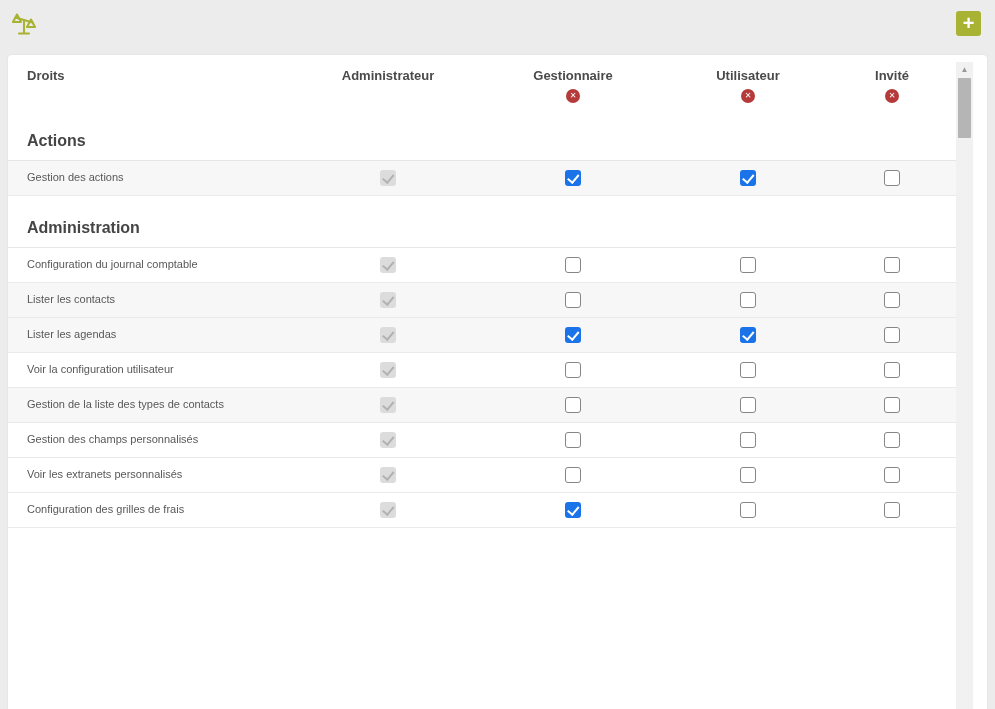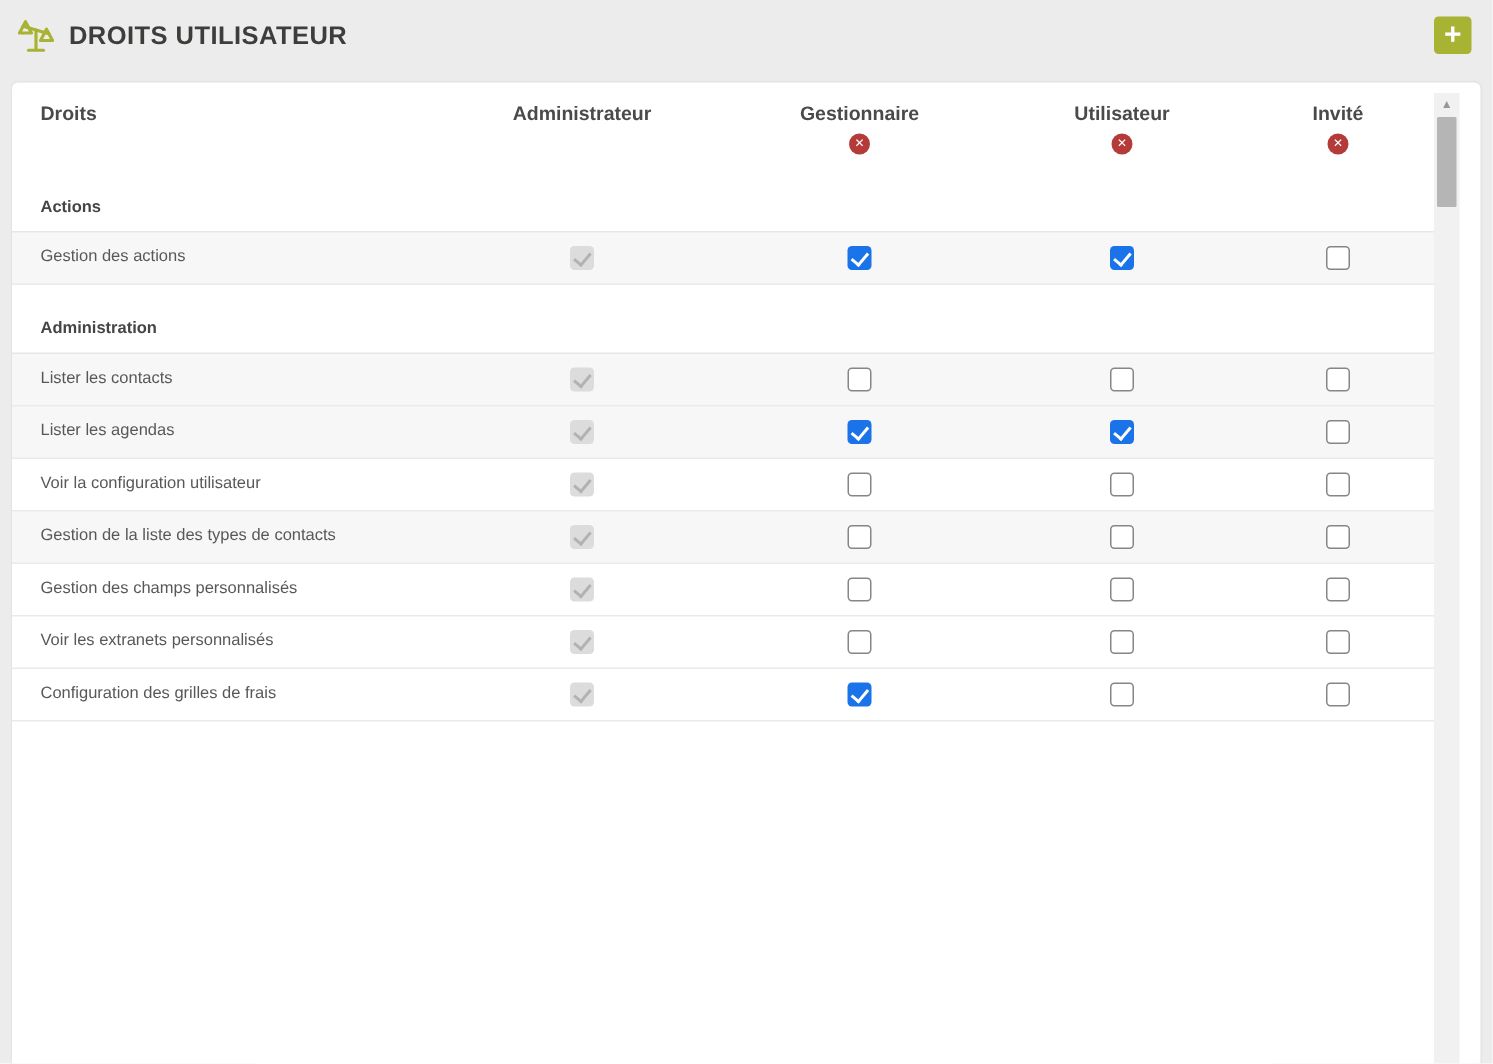--- a/index.html
+++ b/index.html
@@ -44,21 +44,21 @@
   }
   thead th.col-droits{text-align:left;padding-left:19px;}
   .col-label{display:block;line-height:16px;}
   .remove-icon{
     display:inline-flex;width:14px;height:14px;margin-top:5px;
     background:var(--red);color:#fff;border-radius:50%;
     align-items:center;justify-content:center;
     font-size:8px;font-weight:700;cursor:pointer;line-height:1;
   }
   tr.section-row td{
-    font-size:11px;font-weight:700;color:#454545;
+    font-size:16px;font-weight:700;color:#454545;
     padding:23px 0 10px 19px;border-bottom:1px solid #e6e6e6;background:#fff;
   }
   tr.data-row td{
     height:35px;border-bottom:1px solid #eaeaea;
     font-size:11px;color:#585858;
   }
   tr.data-row.striped td{background:#f7f7f7;}
   td.label-cell{padding:6px 70px 6px 19px;line-height:1.45;}
   td.cb-cell{text-align:center;}
   
@@ -97,21 +97,20 @@
     <svg width="28" height="26" viewBox="0 0 28 26">
       <g stroke="#a8b233" fill="none" stroke-width="2.1" stroke-linejoin="round" stroke-linecap="round">
         <path d="M7 3.5 L3 11 L11 11 Z"></path>
         <path d="M21 8.5 L17 16 L25 16 Z"></path>
         <path d="M5.5 6.5 L22.5 11.5"></path>
         <path d="M14 9 L14 21.5"></path>
         <path d="M9 22.5 L19 22.5"></path>
       </g>
     </svg>
   </span>
-  <h1 class="page-title">DROITS UTILISATEUR</h1>
   <button class="add-button">
     <span>+</span>
   </button>
 </div>
 
 <div class="panel">
   <div class="table-wrap">
     <table>
       <colgroup>
         <col style="width:290px">
@@ -140,20 +139,27 @@
           <tr class="data-row striped">
             <td class="label-cell">Gestion des actions</td>
             <td class="cb-cell"><span class="cb cb-disabled"></span></td>
             <td class="cb-cell"><span class="cb cb-checked"></span></td>
             <td class="cb-cell"><span class="cb cb-checked"></span></td>
             <td class="cb-cell"><span class="cb cb-unchecked"></span></td>
           </tr>
           <tr class="section-row">
             <td colspan="5">Administration</td>
           </tr>
+          <tr class="data-row">
+            <td class="label-cell">Configuration du journal comptable</td>
+            <td class="cb-cell"><span class="cb cb-disabled"></span></td>
+            <td class="cb-cell"><span class="cb cb-unchecked"></span></td>
+            <td class="cb-cell"><span class="cb cb-unchecked"></span></td>
+            <td class="cb-cell"><span class="cb cb-unchecked"></span></td>
+          </tr>
           <tr class="data-row striped">
             <td class="label-cell">Lister les contacts</td>
             <td class="cb-cell"><span class="cb cb-disabled"></span></td>
             <td class="cb-cell"><span class="cb cb-unchecked"></span></td>
             <td class="cb-cell"><span class="cb cb-unchecked"></span></td>
             <td class="cb-cell"><span class="cb cb-unchecked"></span></td>
           </tr>
           <tr class="data-row striped">
             <td class="label-cell">Lister les agendas</td>
             <td class="cb-cell"><span class="cb cb-disabled"></span></td>

